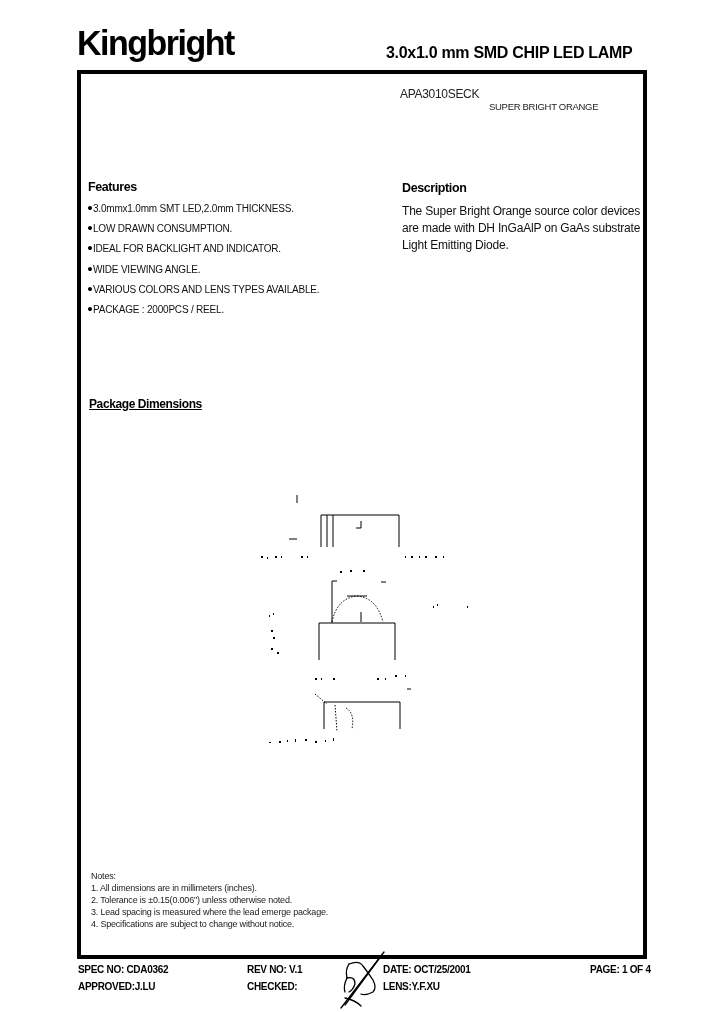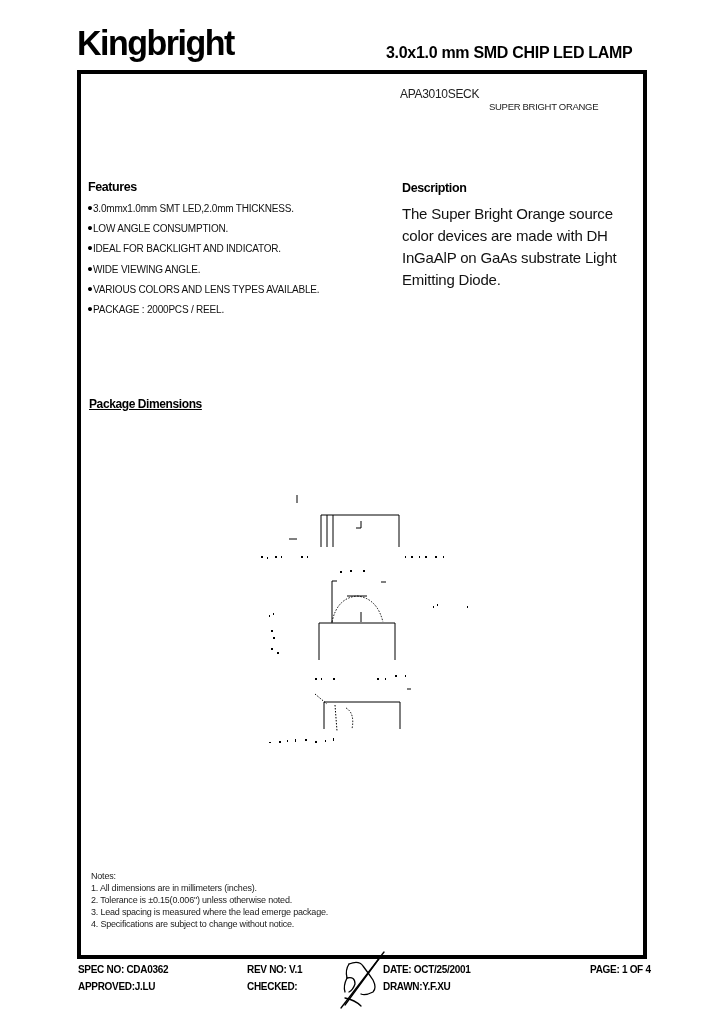--- a/index.html
+++ b/index.html
@@ -7,40 +7,40 @@
   .abs { position: absolute; }
   .logo { left: 77px; top: 24px; font-family: "Liberation Sans", sans-serif; font-weight: bold; font-size: 34px; letter-spacing: -1.5px; line-height: 36px; transform: scaleY(1.05); }
   .doc-title { left: 386px; top: 44px; font-size: 16px; font-weight: bold; letter-spacing: -0.3px; }
   .frame { left: 77px; top: 70px; width: 562px; height: 881px; border: 4px solid #000; box-sizing: content-box; }
   .partno { left: 400px; top: 87px; font-size: 12px; color: #222; letter-spacing: -0.3px; }
   .partdesc { left: 489px; top: 101px; font-size: 9.5px; color: #222; letter-spacing: -0.3px; }
   .h-section { font-size: 12.5px; font-weight: bold; letter-spacing: -0.4px; }
   .feat-list { left: 88px; top: 202px; margin: 0; padding: 0; list-style: none; }
   .feat-list li { font-size: 10px; letter-spacing: -0.2px; color: #111; height: 20px; line-height: 13px; white-space: nowrap; }
   .feat-list li .bullet { display: inline-block; width: 4px; height: 4px; background: #000; border-radius: 50%; transform: rotate(45deg); margin-right: 1px; vertical-align: 2px; }
-  .desc-text { left: 402px; top: 203px; width: 245px; font-size: 15px; line-height: 22px; color: #111; letter-spacing: -0.2px; }
+  .desc-text { left: 402px; top: 203px; width: 245px; font-size: 12px; line-height: 17px; color: #111; letter-spacing: -0.2px; }
   .notes { left: 91px; top: 870px; font-size: 9px; line-height: 12px; color: #222; letter-spacing: -0.2px; }
   .footer-item { font-size: 10px; font-weight: bold; letter-spacing: -0.3px; white-space: nowrap; text-align: center; }
   .drawing { left: 255px; top: 485px; }
 </style>
 </head>
 <body>
 
 <div class="abs logo">Kingbright</div>
 <div class="abs doc-title">3.0x1.0 mm SMD CHIP LED LAMP</div>
 
 <div class="abs frame"></div>
 
 <div class="abs partno">APA3010SECK</div>
 <div class="abs partdesc">SUPER BRIGHT ORANGE</div>
 
 <div class="abs h-section" style="left:88px; top:180px;">Features</div>
 <ul class="abs feat-list">
   <li><span class="bullet"></span><span>3.0mmx1.0mm SMT LED,2.0mm THICKNESS.</span></li>
-  <li><span class="bullet"></span><span>LOW  ANGLE  CONSUMPTION.</span></li>
+  <li><span class="bullet"></span><span>LOW  DRAWN  CONSUMPTION.</span></li>
   <li style="height:21px"><span class="bullet"></span><span>IDEAL  FOR  BACKLIGHT  AND INDICATOR.</span></li>
   <li><span class="bullet"></span><span>WIDE  VIEWING  ANGLE.</span></li>
   <li><span class="bullet"></span><span>VARIOUS  COLORS  AND  LENS  TYPES  AVAILABLE.</span></li>
   <li><span class="bullet"></span><span>PACKAGE : 2000PCS / REEL.</span></li>
 </ul>
 
 <div class="abs h-section" style="left:402px; top:181px;">Description</div>
 <div class="abs desc-text">The Super Bright Orange source color devices are made with DH InGaAlP on GaAs substrate Light Emitting Diode.</div>
 
 <div class="abs h-section" style="left:89px; top:397px; font-size:12px;text-decoration:underline;">Package Dimensions</div>
@@ -129,14 +129,14 @@
     <line x1="51" y1="2" x2="8" y2="58"></line>
     <line x1="48" y1="6" x2="12" y2="55"></line>
     <path d="M16,14 Q26,10 30,16 Q36,24 40,30 Q44,38 40,42 Q32,46 28,44"></path>
     <path d="M16,14 Q12,20 14,28 Q10,36 12,42"></path>
     <path d="M14,28 Q22,26 22,34 Q20,40 16,42"></path>
     <path d="M12,48 Q22,50 28,56"></path>
   </g>
 </svg>
 
 <div class="abs footer-item" style="left:383px; top:964px;">DATE: OCT/25/2001</div>
-<div class="abs footer-item" style="left:383px; top:981px;">DRAWN:Y.F.XU</div>
+<div class="abs footer-item" style="left:383px; top:981px;">LENS:Y.F.XU</div>
 <div class="abs footer-item" style="left:561px; top:964px;padding-left:29px;">PAGE:  1 OF 4</div>
 
 </body></html>

